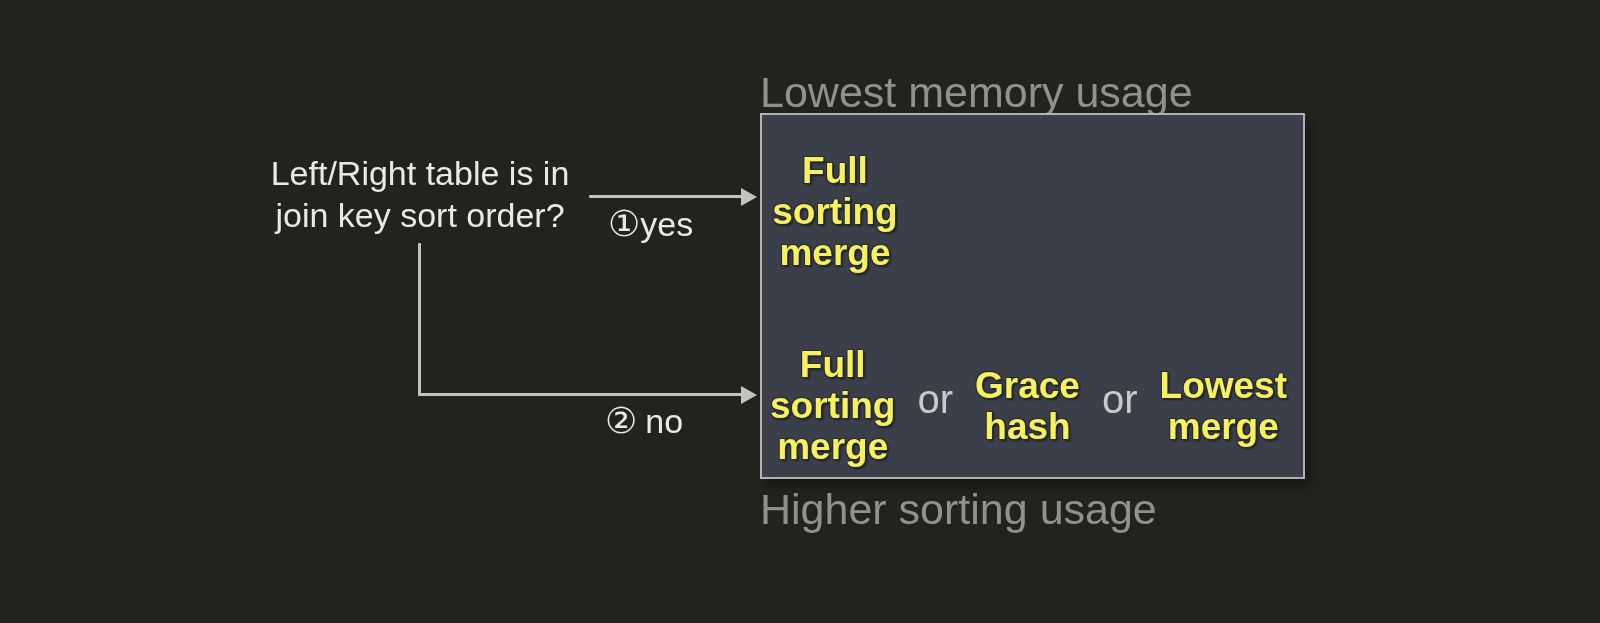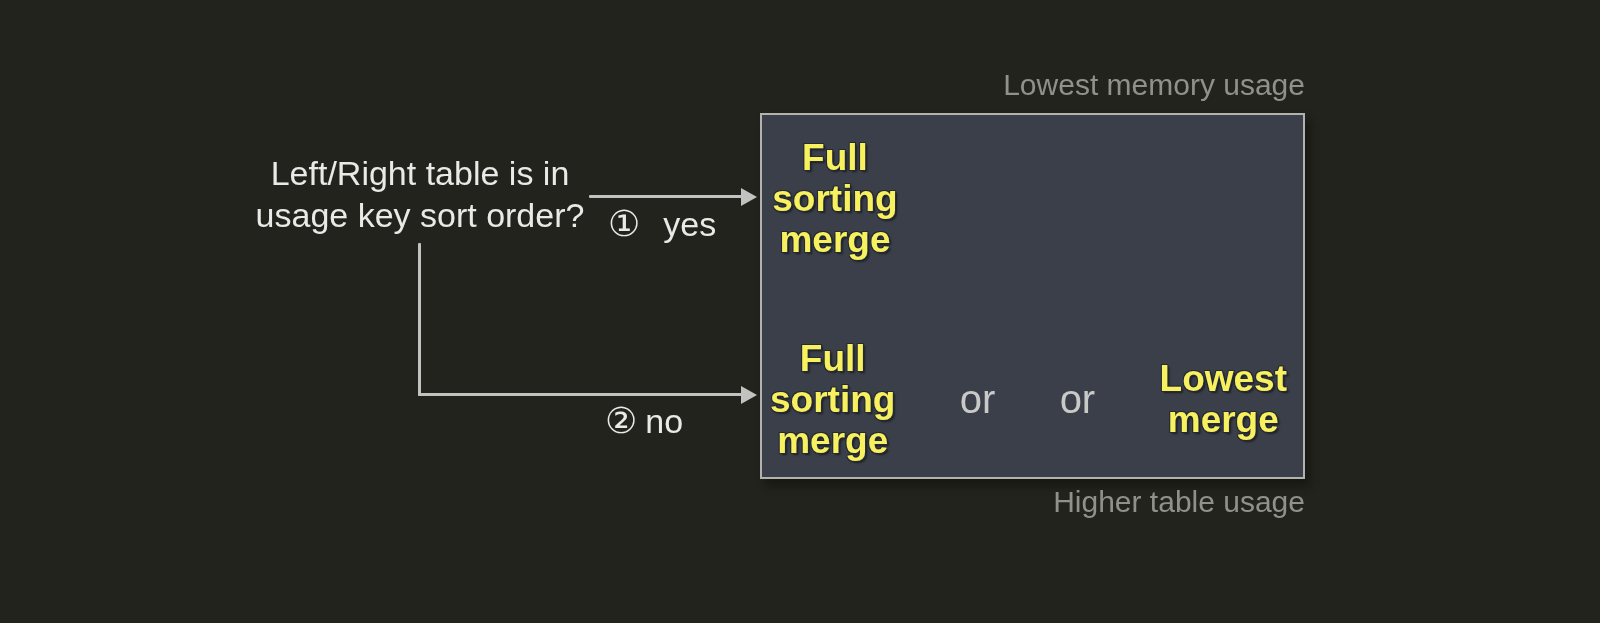--- a/index.html
+++ b/index.html
@@ -41,63 +41,64 @@
     border-left: 16px solid var(--line);
   }
 
   
   .branch-label {
     color: var(--white-text);
     font-size: 34px;
     display: flex; align-items: center;
   }
   .branch-number { font-size: 36px; }
-  .branch-word { margin-left: 23px; }
+  .branch-word { margin-left: 0; }
   .branch-label.no .branch-word { margin-left: 8px; }
 
   
   .caption {
     left: 760px; width: 545px;
-    text-align: right;
+    text-align: left;
     color: var(--gray-text);
-    font-size: 30px;
+    font-size: 43px;
   }
 
   
   .strategy-box {
     left: 760px; top: 113px; width: 545px; height: 366px;
     background: var(--box-bg);
     border: 2px solid var(--box-border);
     box-shadow: 5px 7px 9px rgba(0,0,0,0.32);
   }
   .option {
     color: var(--yellow);
     font-weight: bold;
     font-size: 37px; line-height: 41px;
     text-align: center;
     white-space: pre-line;
     text-shadow: 1px 1px 0 #262a33, -1px -1px 0 #262a33, 1px -1px 0 #262a33, -1px 1px 0 #262a33, 2px 2px 2px rgba(20,22,30,0.8);
+    margin-top: 13px;
   }
   .row-sorted {
     position: absolute; left: 6px; top: 22px; width: 134px;
   }
   .row-unsorted {
     position: absolute; left: 8px; right: 16px; top: 212px; height: 144px;
     display: flex; align-items: center; justify-content: space-between;
   }
   .or {
     color: var(--or-text);
     font-size: 40px;
   }
 </style>
 </head>
 <body>
 
 <div class="abs question">Left/Right table is in
-usage key sort order?</div>
+join key sort order?</div>
 
 <div class="abs caption" style="top:68px;">Lowest memory usage</div>
 
 <div class="abs shaft-h" style="left:589px; top:195px; width:154px;"></div>
 <div class="abs arrowhead" style="left:741px; top:188px;"></div>
 <div class="abs branch-label" style="left:608px; top:203px;">
   <span class="branch-number">①</span>
   <span class="branch-word">yes</span>
 </div>
 
@@ -113,19 +114,21 @@
   <div class="row-sorted">
     <div class="option">Full
 sorting
 merge</div>
   </div>
   <div class="row-unsorted">
     <div class="option">Full
 sorting
 merge</div>
     <div class="or">or</div>
+    <div class="option">Grace
+hash</div>
     <div class="or">or</div>
     <div class="option">Lowest
 merge</div>
   </div>
 </div>
 
-<div class="abs caption" style="top:485px;">Higher table usage</div>
+<div class="abs caption" style="top:485px;">Higher sorting usage</div>
 
 </body></html>

